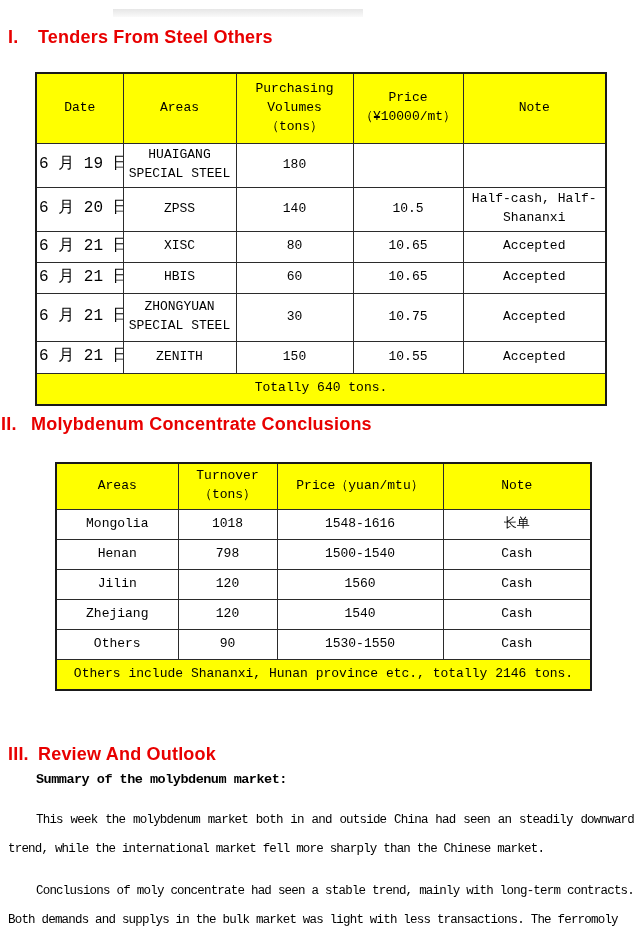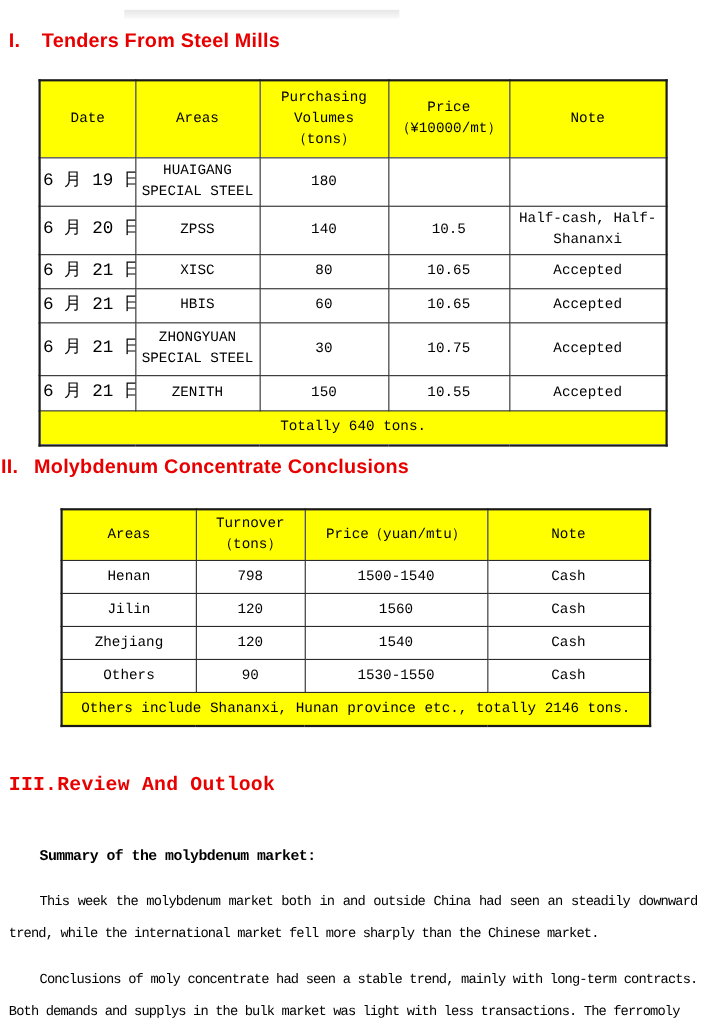--- a/index.html
+++ b/index.html
@@ -14,21 +14,21 @@
     opacity:.65;
   }
   .heading {
     position:absolute; display:flex; align-items:baseline;
     color:#e80000; font-family:"Liberation Sans",sans-serif;
     font-weight:bold; font-size:18px; letter-spacing:.2px;
   }
   .heading .num { min-width:30px; }
   #h-sec1 { left:8px; top:27px; }
   #h-sec2 { left:1px; top:414px; }
-  #h-sec3 { left:8px; top:704px;font-family:Liberation Mono, monospace; }
+  #h-sec3 { left:8px; top:744px; }
 
   table {
     position:absolute; border-collapse:collapse; table-layout:fixed;
     border:2px solid #1a1a1a;
   }
   #tenders-table { left:35px; top:72px; width:570px; }
   #concentrate-table { left:55px; top:462px; width:535px; }
   th, td {
     border:1px solid #2b2b2b; text-align:center; vertical-align:middle;
     white-space:pre-line; font-weight:normal; font-size:13px;
@@ -52,21 +52,21 @@
     line-height:29px;
   }
 </style>
 </head>
 <body>
 
 <div class="artifact"></div>
 
 <div class="heading" id="h-sec1">
   <span class="num">I.</span>
-  <span>Tenders From Steel Mills</span>
+  <span>Tenders From Steel Others</span>
 </div>
 
 <table id="tenders-table">
   <colgroup>
     <col style="width:87px">
       <col style="width:113px">
       <col style="width:117px">
     <col style="width:110px">
       <col style="width:143px">
   </colgroup>
@@ -146,20 +146,26 @@
   </colgroup>
   <tbody>
       <tr class="h46">
     <th class="yellow">Areas</th>
     <th class="yellow">Turnover
 （tons）</th>
     <th class="yellow">Price（yuan/mtu）</th>
     <th class="yellow">Note</th>
   </tr>
   <tr class="h30">
+    <td>Mongolia</td>
+    <td>1018</td>
+    <td>1548-1616</td>
+    <td>长单</td>
+  </tr>
+  <tr class="h30">
     <td>Henan</td>
     <td>798</td>
     <td>1500-1540</td>
     <td>Cash</td>
   </tr>
   <tr class="h30">
     <td>Jilin</td>
     <td>120</td>
     <td>1560</td>
     <td>Cash</td>

